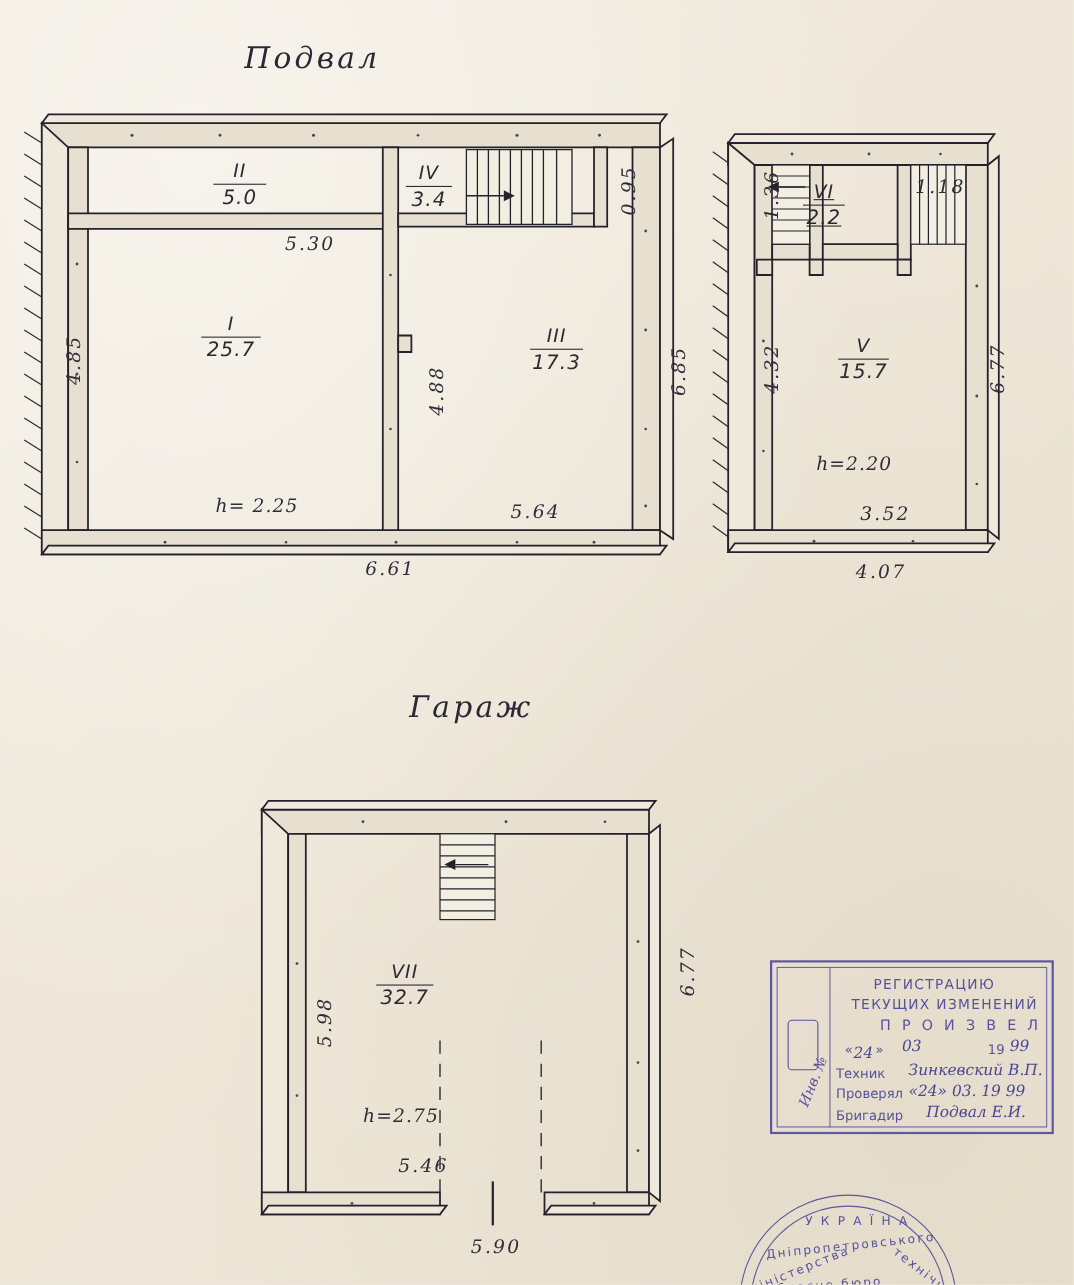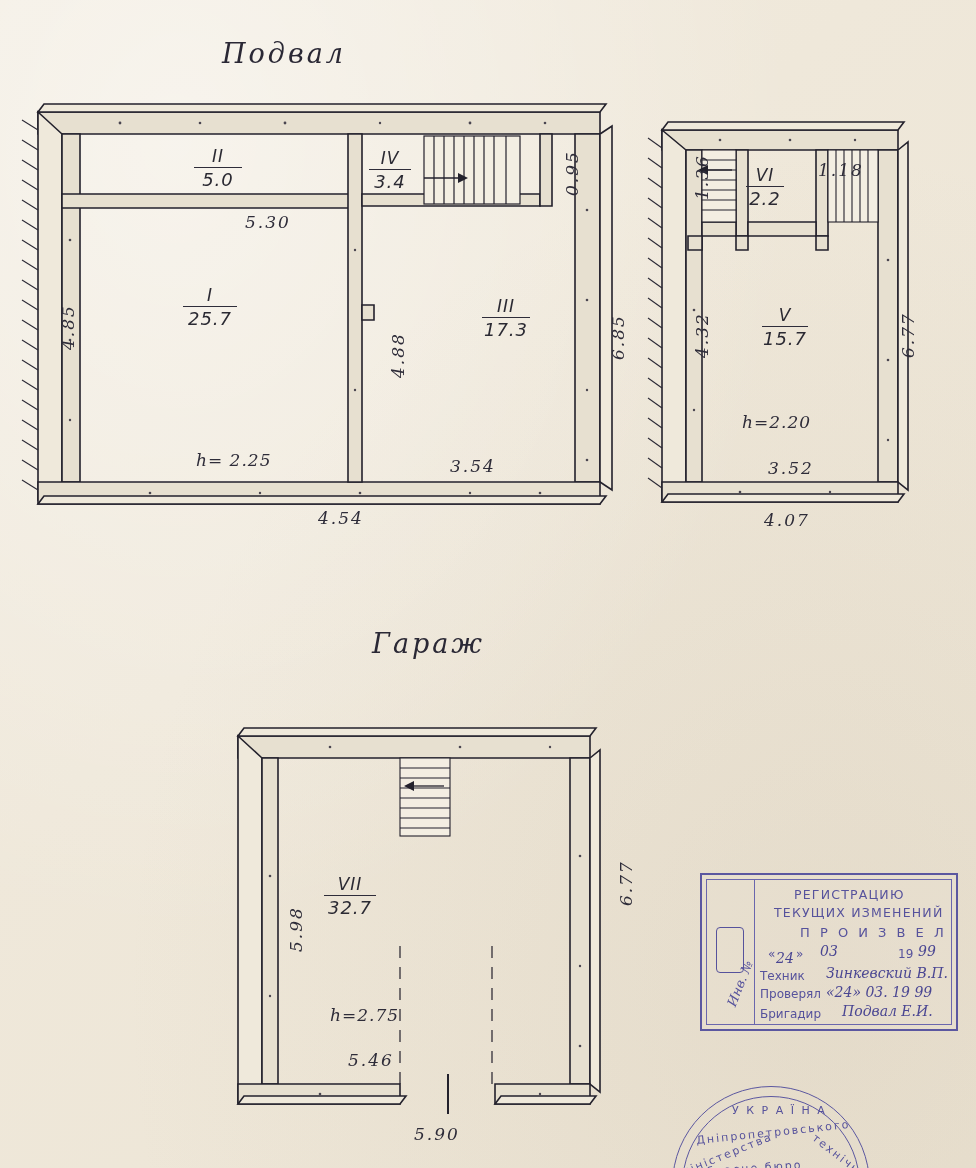--- a/index.html
+++ b/index.html
@@ -36,20 +36,21 @@
   .title {
     font-size: 27px;
     font-style: italic;
     letter-spacing: 3px;
     color: #2a2835;
   }
   .dim {
     font-size: 17px;
     font-style: italic;
     letter-spacing: 2px;
+    padding-left: 14px;
   }
   .dim-v {
     font-size: 17px;
     font-style: italic;
     letter-spacing: 2px;
     transform: rotate(-90deg);
     transform-origin: left top;
   }
   .room-num {
     font-size: 17px;
@@ -277,22 +278,22 @@
     <div class="room-area">17.3</div>
   </div>
 
   <div class="txt height-lbl" style="left:196px; top:450px;">h= 2.25</div>
 
   <div class="txt dim" style="left:245px; top:212px;">5.30</div>
   <div class="txt dim-v" style="left:562px; top:196px;">0.95</div>
   <div class="txt dim-v" style="left:608px; top:360px;">6.85</div>
   <div class="txt dim-v" style="left:58px; top:350px;">4.85</div>
   <div class="txt dim-v" style="left:388px; top:378px;">4.88</div>
-  <div class="txt dim" style="left:450px; top:456px;">3.54</div>
-  <div class="txt dim" style="left:318px; top:508px;">4.54</div>
+  <div class="txt dim" style="left:450px; top:456px;">5.64</div>
+  <div class="txt dim" style="left:318px; top:508px;">6.61</div>
 
   <div class="plan" style="left:640px; top:110px;">
     <svg width="330" height="420" viewBox="0 0 330 420">
       <g fill="none" stroke="#23212c" stroke-width="1.6">
 
         <path d="M22 20 L258 20 L258 40 L22 40 Z" fill="#e7e0d0"></path>
         <path d="M22 20 L28 12 L264 12 L258 20 Z" fill="#efe9db"></path>
 
         <path d="M22 20 L46 40 L46 372 L22 390 Z" fill="#efe9db"></path>
         <path d="M46 40 L62 40 L62 372 L46 372 Z" fill="#e7e0d0"></path>
@@ -363,21 +364,21 @@
           <circle cx="54" cy="300" r="1.2"></circle>
         <circle cx="248" cy="150" r="1.3"></circle>
           <circle cx="248" cy="250" r="1.3"></circle>
         <circle cx="248" cy="330" r="1.2"></circle>
         <circle cx="100" cy="382" r="1.3"></circle>
           <circle cx="190" cy="382" r="1.2"></circle>
       </g>
     </svg>
   </div>
 
-  <div class="room-box" style="left:742px; top:165px; width:46px;">
+  <div class="room-box" style="left:726px; top:165px; width:46px;text-decoration:underline;">
     <div class="room-num">VI</div>
     <div class="rule" style="width:38px;"></div>
     <div class="room-area">2.2</div>
   </div>
 
   <div class="room-box" style="left:758px; top:305px; width:54px;">
     <div class="room-num">V</div>
     <div class="rule" style="width:46px;"></div>
     <div class="room-area">15.7</div>
   </div>
@@ -438,21 +439,21 @@
           <circle cx="60" cy="280" r="1.2"></circle>
         <circle cx="370" cy="140" r="1.3"></circle>
           <circle cx="370" cy="250" r="1.2"></circle>
         <circle cx="370" cy="330" r="1.3"></circle>
         <circle cx="110" cy="378" r="1.3"></circle>
           <circle cx="330" cy="378" r="1.2"></circle>
       </g>
     </svg>
   </div>
 
-  <div class="room-box" style="left:319px; top:874px; width:62px;">
+  <div class="room-box" style="left:337px; top:874px; width:62px;">
     <div class="room-num">VII</div>
     <div class="rule" style="width:52px;"></div>
     <div class="room-area">32.7</div>
   </div>
 
   <div class="txt height-lbl" style="left:330px; top:1005px;">h=2.75</div>
 
   <div class="txt dim-v" style="left:286px; top:952px;">5.98</div>
   <div class="txt dim-v" style="left:616px; top:906px;">6.77</div>
   <div class="txt dim" style="left:348px; top:1050px;">5.46</div>

